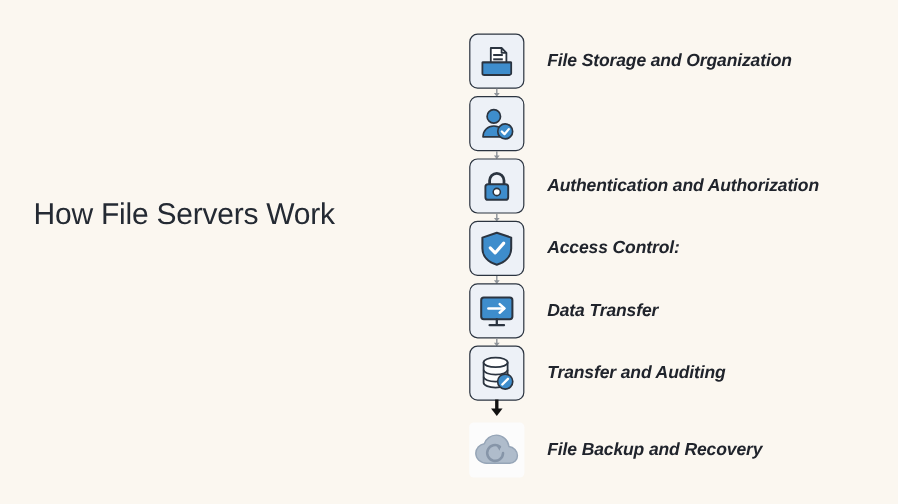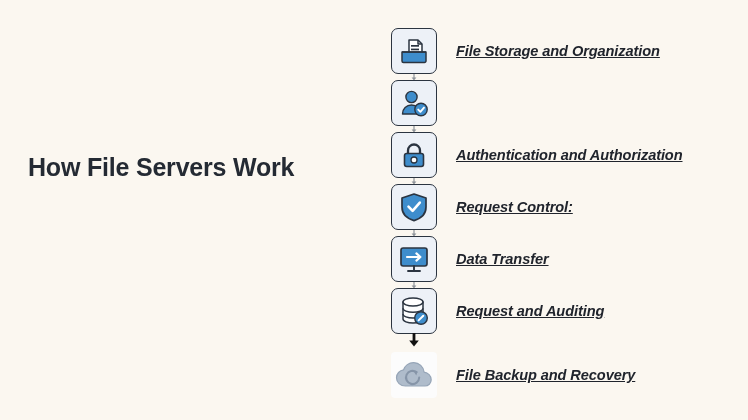--- a/index.html
+++ b/index.html
@@ -9,24 +9,24 @@
     font-family:"Liberation Sans", sans-serif;
     overflow:hidden;
     position:relative;
   }
   #stage{position:relative;width:748px;height:420px;}
 
   
   .title{
     position:absolute;
     left:28px;
-    top:152px;
+    top:164px;
     width:340px;
     font-size:25px;
-    font-weight:bold;
+    font-weight:normal;
     color:#242A33;
     letter-spacing:-0.2px;
     line-height:1.25;
   }
 
   
   .flow{
     position:absolute;
     left:391px;
     top:28px;
@@ -63,21 +63,20 @@
     top:0;
     height:46px;
     display:flex;
     align-items:center;
     font-size:14.6px;
     font-weight:bold;
     font-style:italic;
     color:#20242C;
     white-space:nowrap;
     letter-spacing:-0.1px;
-    text-decoration:underline;
   }
 
   
   .conn{
     position:absolute;
     left:23px;
     top:46px;
     width:2px;
     height:6px;
     transform:translateX(-1px);
@@ -168,21 +167,21 @@
             <path d="M10.5 15.6 L14.6 19.8 L21.8 11.6" fill="none" stroke="#FFFFFF" stroke-width="2.6" stroke-linecap="round" stroke-linejoin="round"></path>
           </svg>
         </span>
       </div>
       <div class="conn">
         <svg width="10" height="7" viewBox="0 0 10 7" style="margin-left:-4px">
           <line x1="5" y1="0" x2="5" y2="4.2" stroke="#8E9399" stroke-width="1.2"></line>
           <path d="M2.6 3.6 L5 6.6 L7.4 3.6 Z" fill="#8E9399"></path>
         </svg>
       </div>
-      <div class="label">Request Control:</div>
+      <div class="label">Access Control:</div>
     </div>
 
     <div class="step">
       <div class="box">
         <span>
           <svg width="32" height="32" viewBox="0 0 32 32">
             <rect x="3" y="5" width="26" height="18" rx="2.2" fill="#3E8DCC" stroke="#2B3440" stroke-width="1.7"></rect>
             <path d="M9 14 h13" stroke="#FFFFFF" stroke-width="2.1" stroke-linecap="round"></path>
             <path d="M18.4 10.4 L22.4 14 L18.4 17.6" fill="none" stroke="#FFFFFF" stroke-width="2.1" stroke-linecap="round" stroke-linejoin="round"></path>
             <path d="M16 23 v4" stroke="#2B3440" stroke-width="1.9" stroke-linecap="round"></path>
@@ -211,21 +210,21 @@
             <path d="M20.6 25.4 L25.3 20.7" stroke="#FFFFFF" stroke-width="2" stroke-linecap="round"></path>
           </svg>
         </span>
       </div>
       <div class="bigarrow">
         <svg width="16" height="16" viewBox="0 0 16 16">
           <path d="M8 1 v9" stroke="#111111" stroke-width="2.8" stroke-linecap="butt"></path>
           <path d="M3.2 8.4 L8 14.6 L12.8 8.4 Z" fill="#111111"></path>
         </svg>
       </div>
-      <div class="label">Request and Auditing</div>
+      <div class="label">Transfer and Auditing</div>
     </div>
 
     <div class="step" style="margin-top:12px;">
       <div class="box plain">
         <span>
           <svg width="38" height="30" viewBox="0 0 38 30">
             <path d="M10.5 26 C5.3 26 1.5 22.3 1.5 17.8 C1.5 13.8 4.6 10.4 8.6 9.8
                      C9.9 5.6 13.9 2.6 18.6 2.6 C24.1 2.6 28.6 6.8 29.1 12.1
                      C33 12.6 36.2 15.9 36.2 19.8 C36.2 23.3 33.4 26 29.8 26 Z" fill="#AFBCCB" stroke="#96A5B7" stroke-width="1.2" stroke-linejoin="round"></path>
             <path d="M24.2 17.6 A6.6 6.6 0 1 1 21.6 12.2" fill="none" stroke="#8695A8" stroke-width="2.1" stroke-linecap="round"></path>

